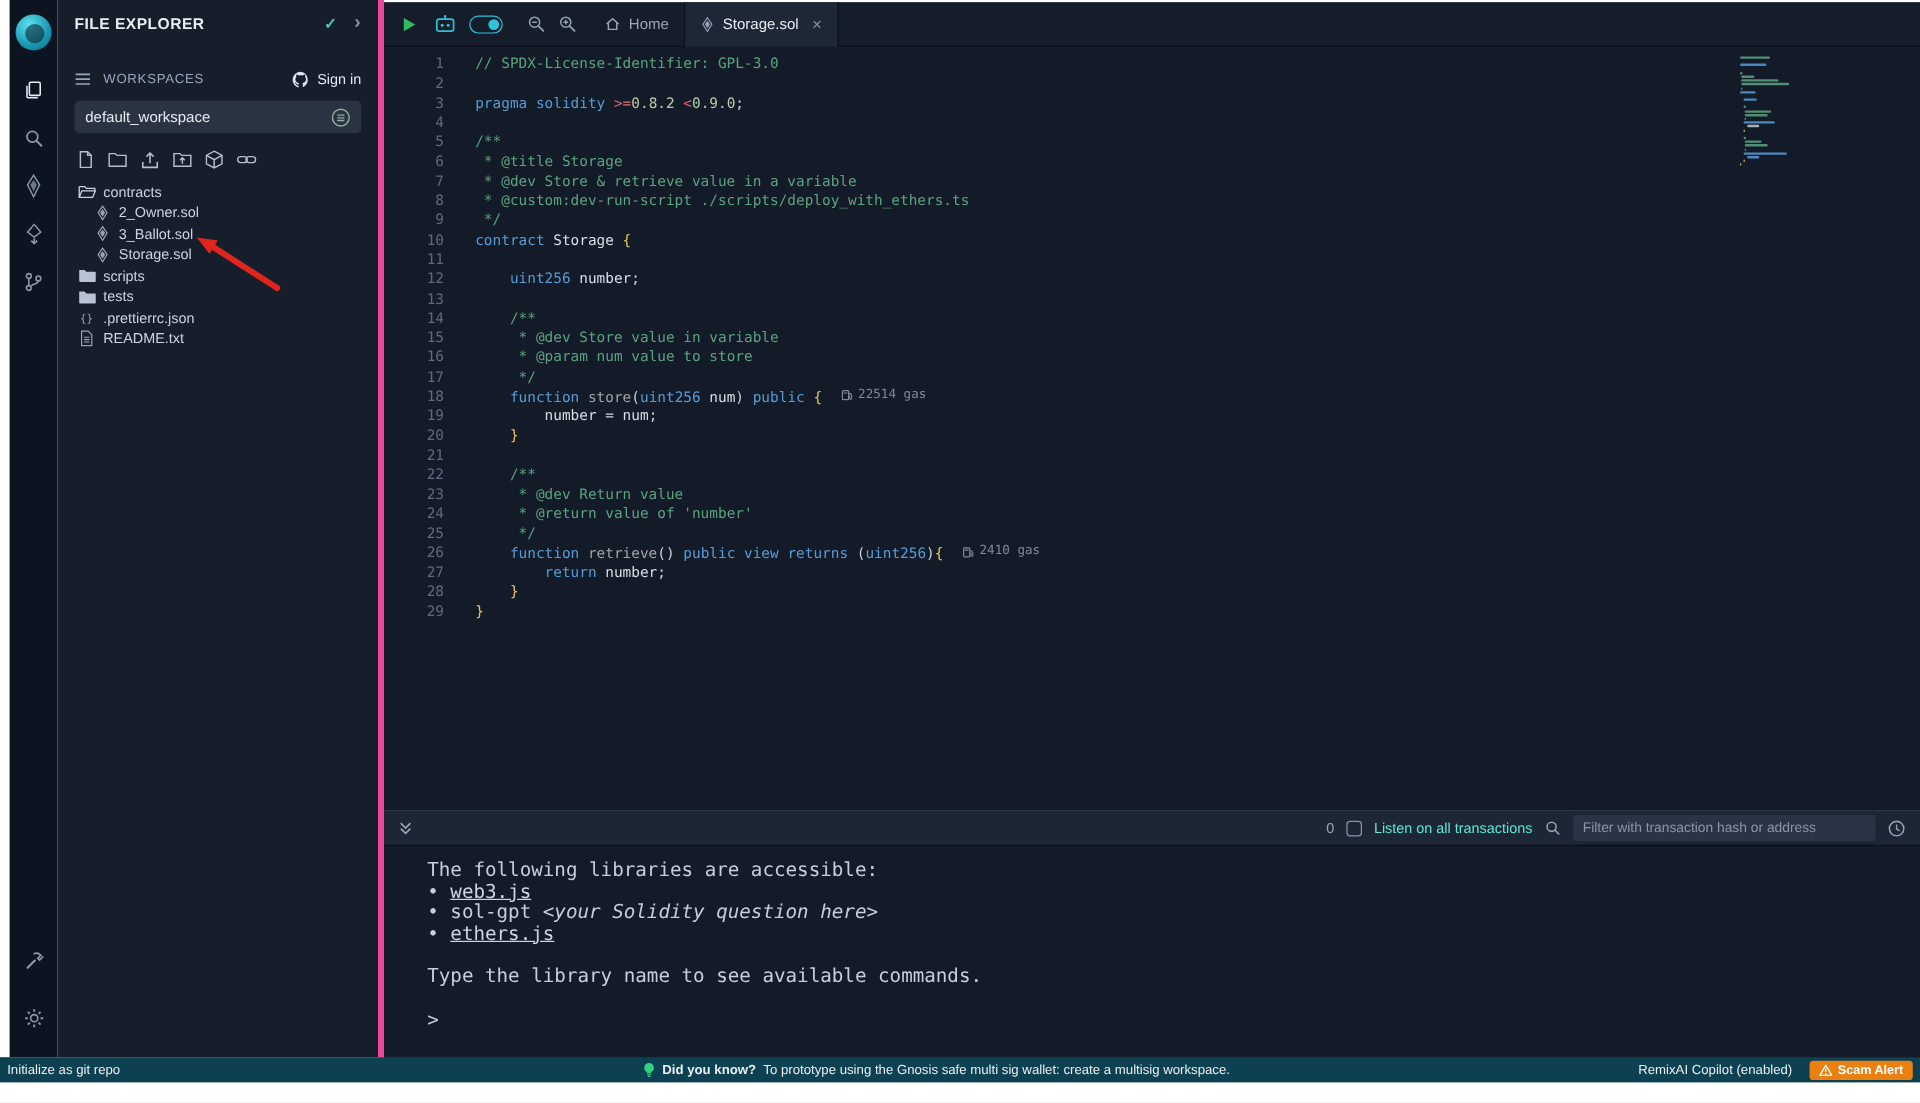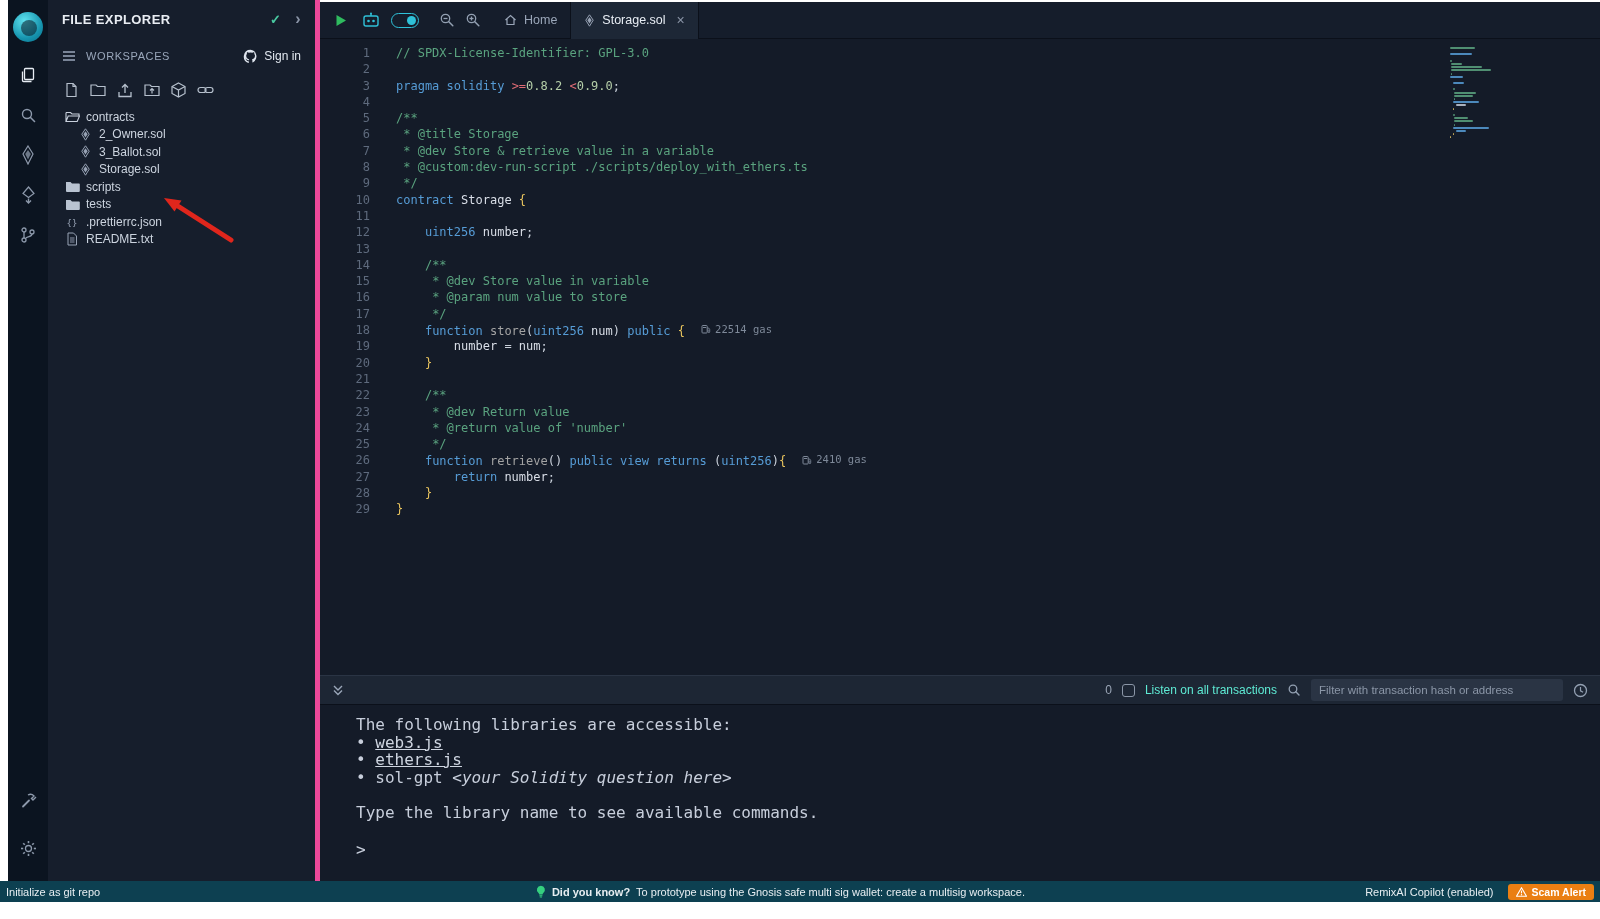--- a/index.html
+++ b/index.html
@@ -12,21 +12,21 @@
   .logo::after { content:''; position:absolute; inset:8px 6px 6px 8px; border-radius:50%; background:rgba(8,24,36,.55); }
   .ib-btn { width:40px; height:38px; margin-bottom:2px; background:none; border:none; display:flex; align-items:center; justify-content:center; cursor:pointer; }
   .ib-spacer { flex:1; }
   .ib-bottom { padding-bottom:12px; display:flex; flex-direction:column; align-items:center; gap:8px; }
 
   
   .sidepanel { position:absolute; left:48px; top:0; width:272px; height:881px; background:#161e2c; border-right:5px solid #ec4899; }
   .sp-header { height:38px; display:flex; align-items:center; padding:0 14px; color:#e9edf3; font-size:13px; font-weight:bold; letter-spacing:.4px; }
   .sp-check { margin-left:auto; color:#49c9a1; font-size:13px; font-weight:bold; }
   .sp-chev { margin-left:14px; color:#8a94a6; font-size:16px; cursor:pointer; line-height:1; }
-  .ws-row { height:24px; display:flex; align-items:center; padding:0 14px; margin-top:6px; }
+  .ws-row { height:24px; display:flex; align-items:center; padding:0 14px; margin-top:16px; }
   .ws-label { margin-left:10px; color:#9aa7bb; font-size:11px; letter-spacing:.6px; }
   .signin { margin-left:auto; display:flex; align-items:center; gap:6px; color:#e2e8f0; font-size:12px; cursor:pointer; }
   .ws-select { margin:6px 14px 0; height:27px; background:#2a3342; border-radius:4px; display:flex; align-items:center; padding:0 9px; color:#e6eaf1; font-size:12.5px; cursor:pointer; }
   .ws-opt { margin-left:auto; display:inline-flex; }
   .fe-actions { display:flex; align-items:center; gap:11px; padding:14px 0 0 16px; }
   .fe-actions .act { background:none; border:none; display:inline-flex; cursor:pointer; }
   .file-tree { margin-top:10px; }
   .tree-row { display:flex; align-items:center; height:17.5px; color:#ccd4df; font-size:12px; cursor:pointer; }
   .tree-icon { width:16px; margin-right:6px; display:inline-flex; justify-content:center; }
   .annot-arrow { position:absolute; left:105px; top:190px; pointer-events:none; }
@@ -158,20 +158,29 @@
       <span class="ws-label">WORKSPACES</span>
       <span class="signin">
         <span style="display:inline-flex;">
             <svg width="15" height="15" viewBox="0 0 16 16">
               <path d="M8 .8a7.2 7.2 0 0 0-2.3 14c.4.1.5-.2.5-.4v-1.4c-2 .4-2.4-1-2.4-1-.3-.8-.8-1-.8-1-.7-.5 0-.5 0-.5.7 0 1.1.8 1.1.8.7 1.1 1.8.8 2.2.6 0-.5.2-.8.4-1-1.6-.2-3.3-.8-3.3-3.6 0-.8.3-1.4.8-1.9 0-.2-.3-1 .1-2 0 0 .6-.2 2 .7a7 7 0 0 1 3.6 0c1.4-.9 2-.7 2-.7.4 1 .1 1.8.1 2 .5.5.8 1.1.8 1.9 0 2.8-1.7 3.4-3.3 3.6.3.2.5.6.5 1.2v1.8c0 .2.1.5.5.4A7.2 7.2 0 0 0 8 .8" fill="#dfe5ee"></path>
             </svg>
           </span>
         <span>Sign in</span>
       </span>
     </div>
+    <div class="ws-select">
+      <span>default_workspace</span>
+      <span class="ws-opt">
+          <svg width="16" height="16" viewBox="0 0 16 16">
+            <circle cx="8" cy="8" r="7" fill="none" stroke="#8fae9e" stroke-width="1.2"></circle>
+            <path d="M5 6 h6 M5 8.2 h6 M5 10.4 h6" stroke="#8fae9e" stroke-width="1.1"></path>
+          </svg>
+        </span>
+    </div>
     <div class="fe-actions">
       <button class="act">
           <svg width="15" height="16" viewBox="0 0 15 16">
             <path d="M3 1.5 h6 l3 3 V14.5 H3 Z" fill="none" stroke="#b6c0cd" stroke-width="1.2"></path>
             <path d="M9 1.5 v3 h3" fill="none" stroke="#b6c0cd" stroke-width="1.2"></path>
           </svg>
         </button>
       <button class="act">
           <svg width="16" height="14" viewBox="0 0 16 14">
             <path d="M1 2 h5 l1.5 1.5 H15 V12.5 H1 Z" fill="none" stroke="#b6c0cd" stroke-width="1.2"></path>
@@ -429,22 +438,22 @@
       <span style="cursor:pointer;display:inline-flex;">
           <svg width="15" height="15" viewBox="0 0 15 15">
             <circle cx="7.5" cy="7.5" r="6" fill="none" stroke="#93a0b2" stroke-width="1.3"></circle>
             <path d="M7.5 4 v3.8 l2.6 1.5" fill="none" stroke="#93a0b2" stroke-width="1.2"></path>
           </svg>
         </span>
     </div>
     <div class="term-body">
         <div class="term-line tl-text">The following libraries are accessible:</div>
         <div class="term-line tl-link">• <a>web3.js</a></div>
+        <div class="term-line tl-mixed">• sol-gpt <em>&lt;your Solidity question here&gt;</em></div>
         <div class="term-line tl-link">• <a>ethers.js</a></div>
-        <div class="term-line tl-mixed">• sol-gpt <em>&lt;your Solidity question here&gt;</em></div>
         <div class="term-line tl-blank"></div>
         <div class="term-line tl-text">Type the library name to see available commands.</div>
         <div class="term-line tl-blank"></div>
         <div class="term-line tl-prompt">&gt;</div>
       </div>
   </main>
 
   <footer class="statusbar">
     <span class="sb-left">Initialize as git repo</span>
     <span class="sb-center">

